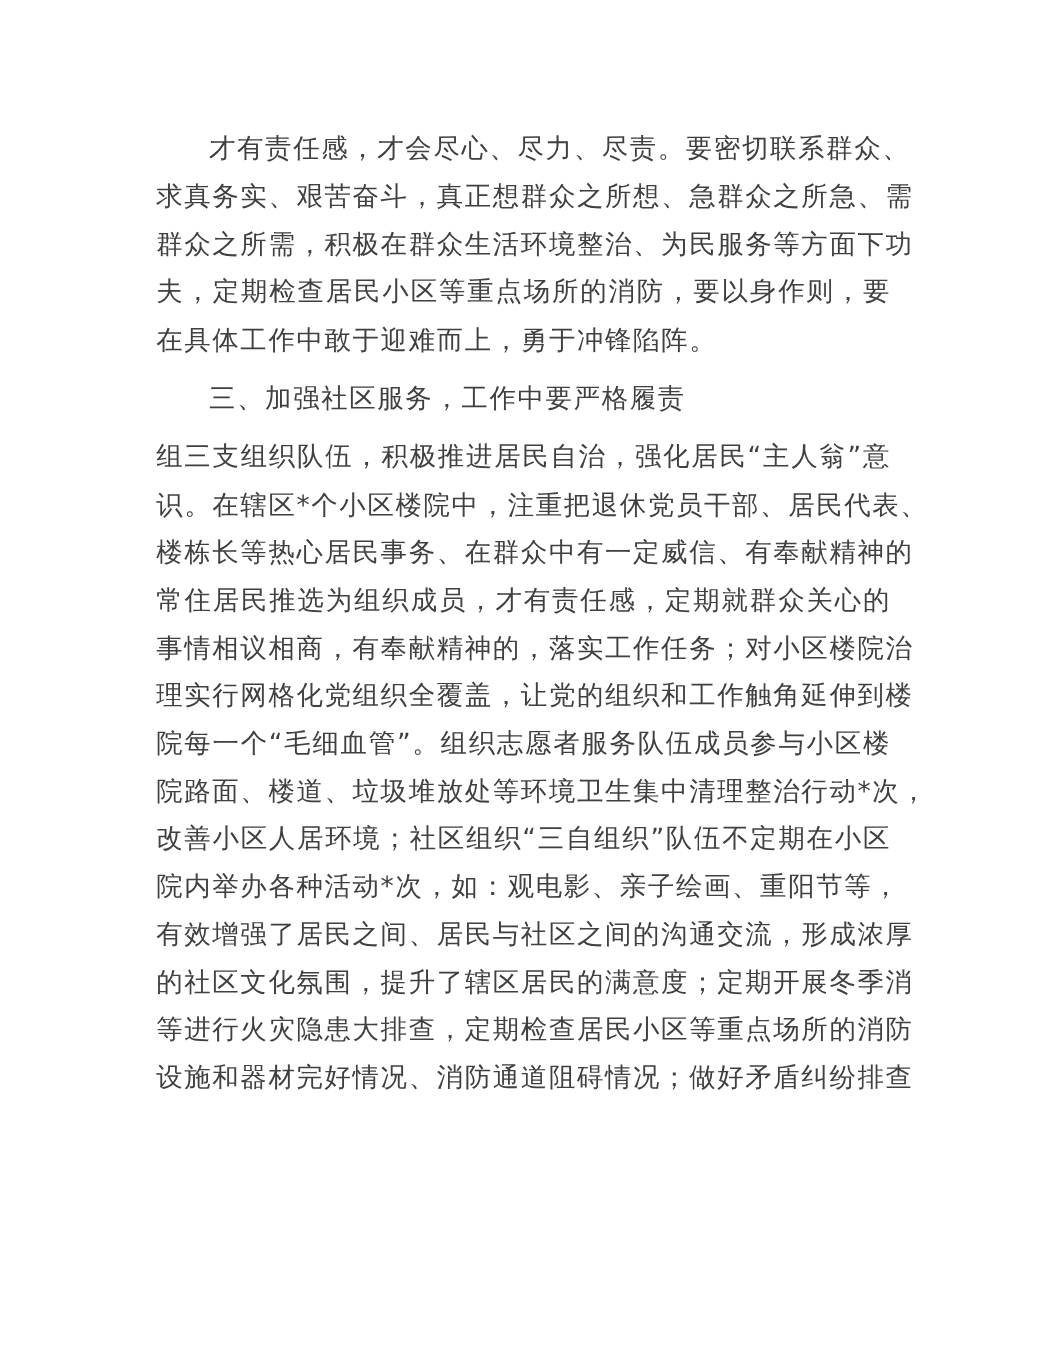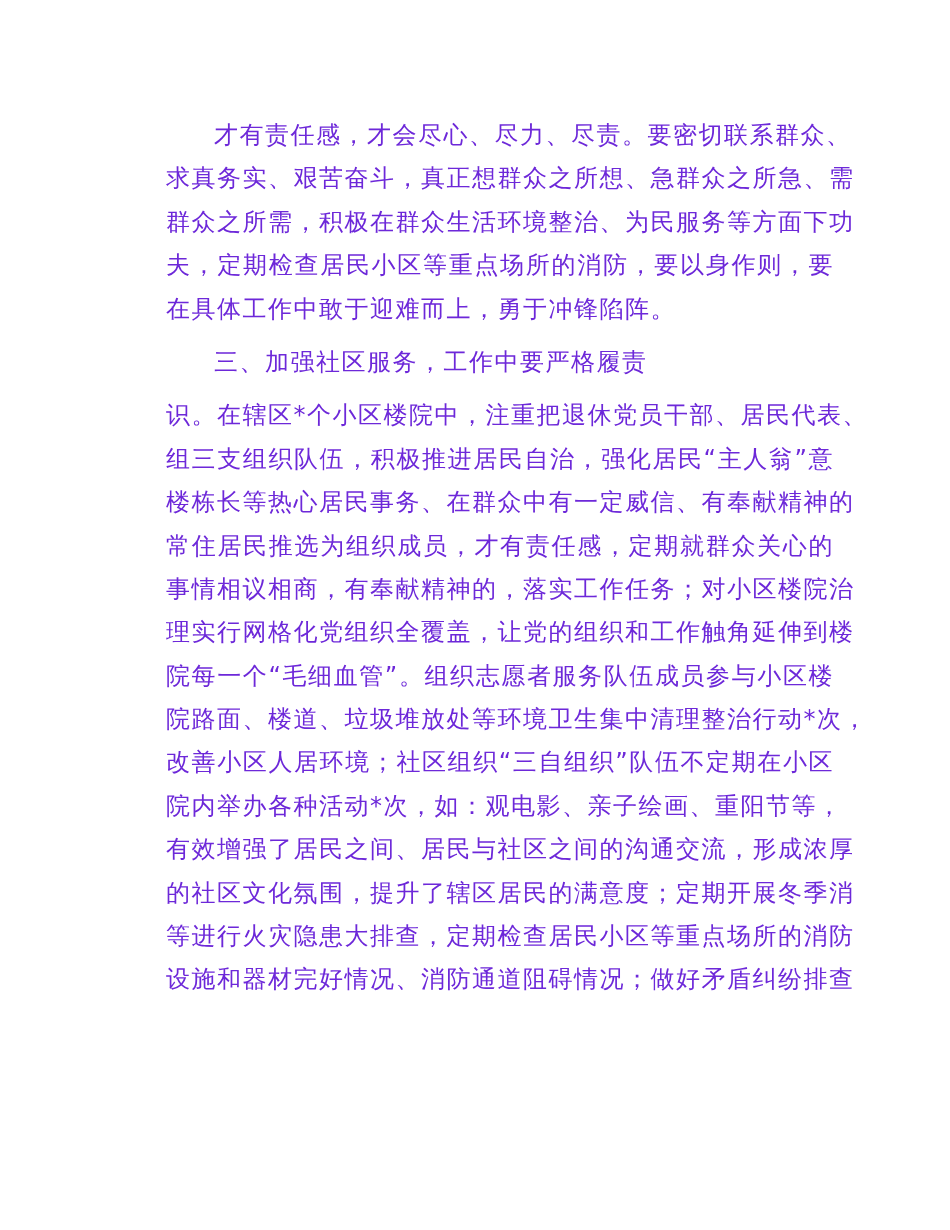--- a/index.html
+++ b/index.html
@@ -3,24 +3,23 @@
 <meta charset="utf-8">
 <style>
   html, body { margin: 0; padding: 0; background: #ffffff; }
   body { width: 950px; height: 1230px; position: relative; overflow: hidden; }
   .page {
     position: absolute;
     left: 142px;
     top: 114px;
     width: 668px;
     font-family: "DejaVu Sans", "Liberation Sans", sans-serif;
-    color: #6d28d9;
+    color: #404040;
     font-size: 24px;
     line-height: 43.4px;
-    margin-left: 24px;
   }
   .para {
     margin: 0;
     text-align: justify;
     text-justify: inter-character;
     text-indent: 48px;
     letter-spacing: 1.5px;
   }
   .para.cont { text-indent: 0; }
   .heading {
@@ -48,22 +47,22 @@
     <span class="line indent">才有责任感，才会尽心、尽力、尽责。要密切联系群众、</span>
     <span class="line">求真务实、艰苦奋斗，真正想群众之所想、急群众之所急、需</span>
     <span class="line">群众之所需，积极在群众生活环境整治、为民服务等方面下功</span>
     <span class="line">夫，定期检查居民小区等重点场所的消防，要以身作则，要</span>
     <span class="line last">在具体工作中敢于迎难而上，勇于冲锋陷阵。</span>
   </div>
 
   <div class="heading">三、加强社区服务，工作中要严格履责</div>
 
   <div class="para cont">
+    <span class="line">组三支组织队伍，积极推进居民自治，强化居民“主人翁”意</span>
     <span class="line">识。在辖区*个小区楼院中，注重把退休党员干部、居民代表、</span>
-    <span class="line">组三支组织队伍，积极推进居民自治，强化居民“主人翁”意</span>
     <span class="line">楼栋长等热心居民事务、在群众中有一定威信、有奉献精神的</span>
     <span class="line">常住居民推选为组织成员，才有责任感，定期就群众关心的</span>
     <span class="line">事情相议相商，有奉献精神的，落实工作任务；对小区楼院治</span>
     <span class="line">理实行网格化党组织全覆盖，让党的组织和工作触角延伸到楼</span>
     <span class="line">院每一个“毛细血管”。组织志愿者服务队伍成员参与小区楼</span>
     <span class="line">院路面、楼道、垃圾堆放处等环境卫生集中清理整治行动*次，</span>
     <span class="line">改善小区人居环境；社区组织“三自组织”队伍不定期在小区</span>
     <span class="line">院内举办各种活动*次，如：观电影、亲子绘画、重阳节等，</span>
     <span class="line">有效增强了居民之间、居民与社区之间的沟通交流，形成浓厚</span>
     <span class="line">的社区文化氛围，提升了辖区居民的满意度；定期开展冬季消</span>

